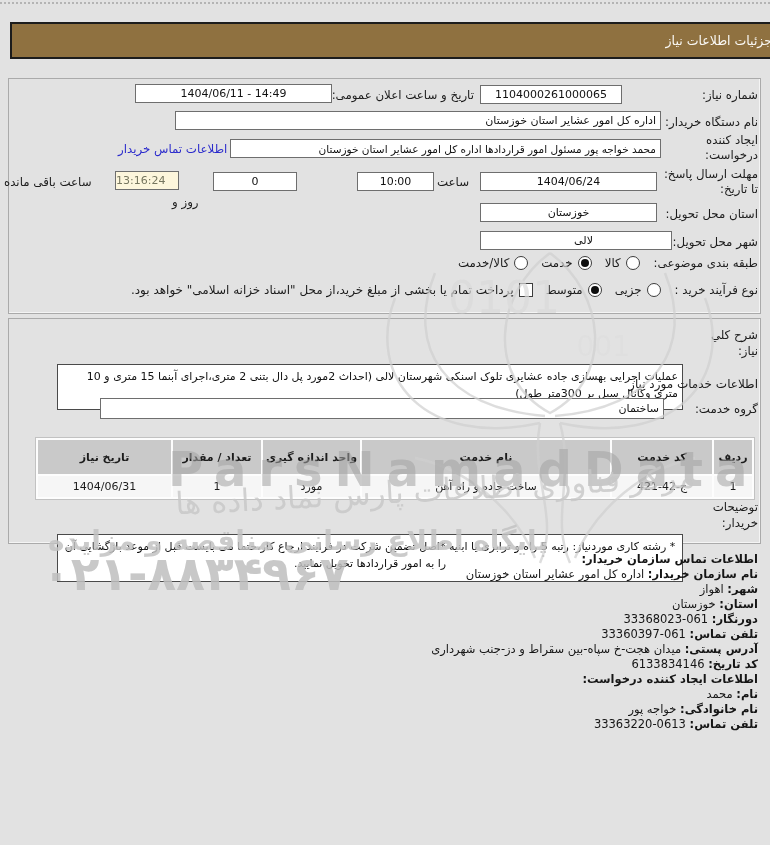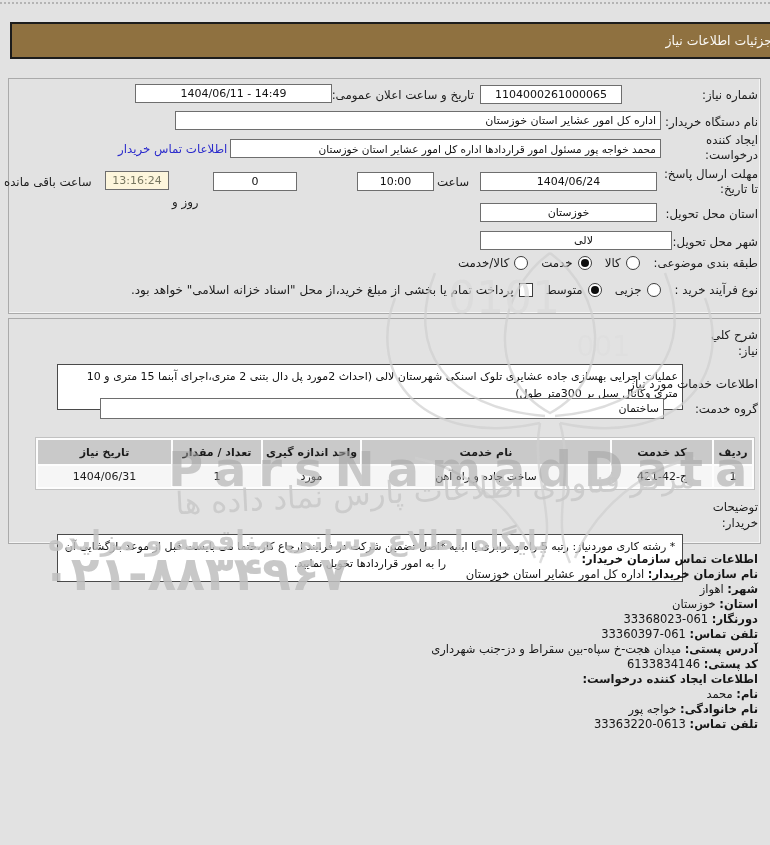--- a/index.html
+++ b/index.html
@@ -33,21 +33,21 @@
   .radio{width:12px;height:12px;border:1px solid #3d3d3d;border-radius:50%;background:#fff;position:relative;flex:0 0 auto;}
   .radio.checked::after{content:"";position:absolute;top:2px;left:2px;right:2px;bottom:2px;background:#0d0d0d;border-radius:50%;}
   .checkbox{width:12px;height:12px;border:1px solid #3d3d3d;background:#fff;flex:0 0 auto;}
   .optlbl{margin-right:5px;margin-left:13px;font-size:11.8px;white-space:nowrap;}
   .grouplbl{margin-left:14px;font-size:11.8px;white-space:nowrap;}
   .tbox{
     background:#fff;border:1px solid #4a4a4a;font-size:11px;line-height:17px;color:#111;
     padding:3px 4px;text-align:right;overflow:hidden;margin-top:40px;
   }
   table.svc{border-collapse:separate;border-spacing:2px;table-layout:fixed;width:720px;background:#fdfdfd;border:1px solid #c2c2c2;}
-  table.svc th{background:#c9c9c9;font-weight:bold;font-size:11px;height:24px;padding:0 2px;white-space:nowrap;overflow:hidden;}
+  table.svc th{background:#c9c9c9;font-weight:bold;font-size:11px;height:34px;padding:0 2px;white-space:nowrap;overflow:hidden;}
   table.svc td{background:#f6f6f6;font-size:11px;height:21px;text-align:center;padding:0 2px;white-space:nowrap;overflow:hidden;}
   .contact{right:12px;top:552px;text-align:right;font-size:11.5px;line-height:15px;color:#161616;}
   .contact b{font-weight:bold;}
   
   .wm{pointer-events:none;z-index:5;}
   .wm-latin{left:168px;top:441px;font-size:48px;font-weight:bold;color:#a3a3a3;opacity:.55;letter-spacing:12px;direction:ltr;white-space:nowrap;}
   .wm-script{left:175px;top:472px;font-size:31px;color:#c7c7c7;opacity:.8;transform:rotate(-3deg);letter-spacing:3px;white-space:nowrap;}
   .wm-tag{left:48px;top:524px;font-size:28px;font-weight:bold;color:#c3c3c3;opacity:.85;white-space:nowrap;}
   .wm-phone{left:42px;top:546px;font-size:47px;font-weight:bold;color:#bfbfbf;opacity:.85;direction:ltr;letter-spacing:1px;white-space:nowrap;}
   .content{z-index:1;}
@@ -95,21 +95,21 @@
     <span>1404/06/24</span>
   </div>
 <span class="abs lbl content" style="left:437px;top:175px;">ساعت</span>
 <div class="abs ibox center content" style="left:357px;top:172px;width:75px;">
     <span>10:00</span>
   </div>
 <div class="abs ibox center content" style="left:213px;top:172px;width:82px;">
     <span>0</span>
   </div>
 <span class="abs lbl content" style="left:172px;top:175px;margin-top:20px;">روز و</span>
-<div class="abs ibox center cream content" style="left:105px;top:171px;width:62px;">
+<div class="abs ibox center cream content" style="left:115px;top:171px;width:62px;justify-content:flex-end;">
     <span>13:16:24</span>
   </div>
 <span class="abs lbl content" style="left:4px;top:175px;">ساعت باقی مانده</span>
 
 <span class="abs lbl content" style="right:12px;top:207px;">استان محل تحویل:</span>
 <div class="abs ibox center content" style="left:480px;top:203px;width:175px;">
     <span>خوزستان</span>
   </div>
 
 <span class="abs lbl content" style="right:12px;top:235px;">شهر محل تحویل:</span>
@@ -188,21 +188,21 @@
 <div class="abs tbox content" style="left:57px;top:494px;width:616px;height:40px;text-align:center;"><span>* رشته کاری موردنیاز: رتبه 5 راه و ترابری یا ابنیه *اصل تضمین شرکت در فرایند ارجاع کار،حتما می بایست قبل از موعد بازگشایی آن را به امور قراردادها تحویل نمایید.</span></div>
 
 <div class="abs contact content">
   <div><b>اطلاعات تماس سازمان خریدار:</b> <span></span></div>
   <div><b>نام سازمان خریدار:</b> <span>اداره کل امور عشایر استان خوزستان</span></div>
   <div><b>شهر:</b> <span>اهواز</span></div>
   <div><b>استان:</b> <span>خوزستان</span></div>
   <div><b>دورنگار:</b> <span>061-33368023</span></div>
   <div><b>تلفن تماس:</b> <span>061-33360397</span></div>
   <div><b>آدرس پستی:</b> <span>میدان هجت-خ سپاه-بین سقراط و دز-جنب شهرداری</span></div>
-  <div><b>کد پستی:</b> <span>6133834146</span></div>
+  <div><b>کد تاریخ:</b> <span>6133834146</span></div>
   <div><b>اطلاعات ایجاد کننده درخواست:</b> <span></span></div>
   <div><b>نام:</b> <span>محمد</span></div>
   <div><b>نام خانوادگی:</b> <span>خواجه پور</span></div>
   <div><b>تلفن تماس:</b> <span>0613-33363220</span></div>
 </div>
 
 <div class="abs wm" style="left:335px;top:238px;width:430px;height:330px;opacity:.7;">
   <svg width="430" height="330" viewBox="0 0 430 330" xmlns="http://www.w3.org/2000/svg">
     <g fill="none" stroke="#d0d0d0" stroke-width="2.5">
       <path d="M215,15 C160,55 150,140 215,175 C280,140 270,55 215,15"></path>

